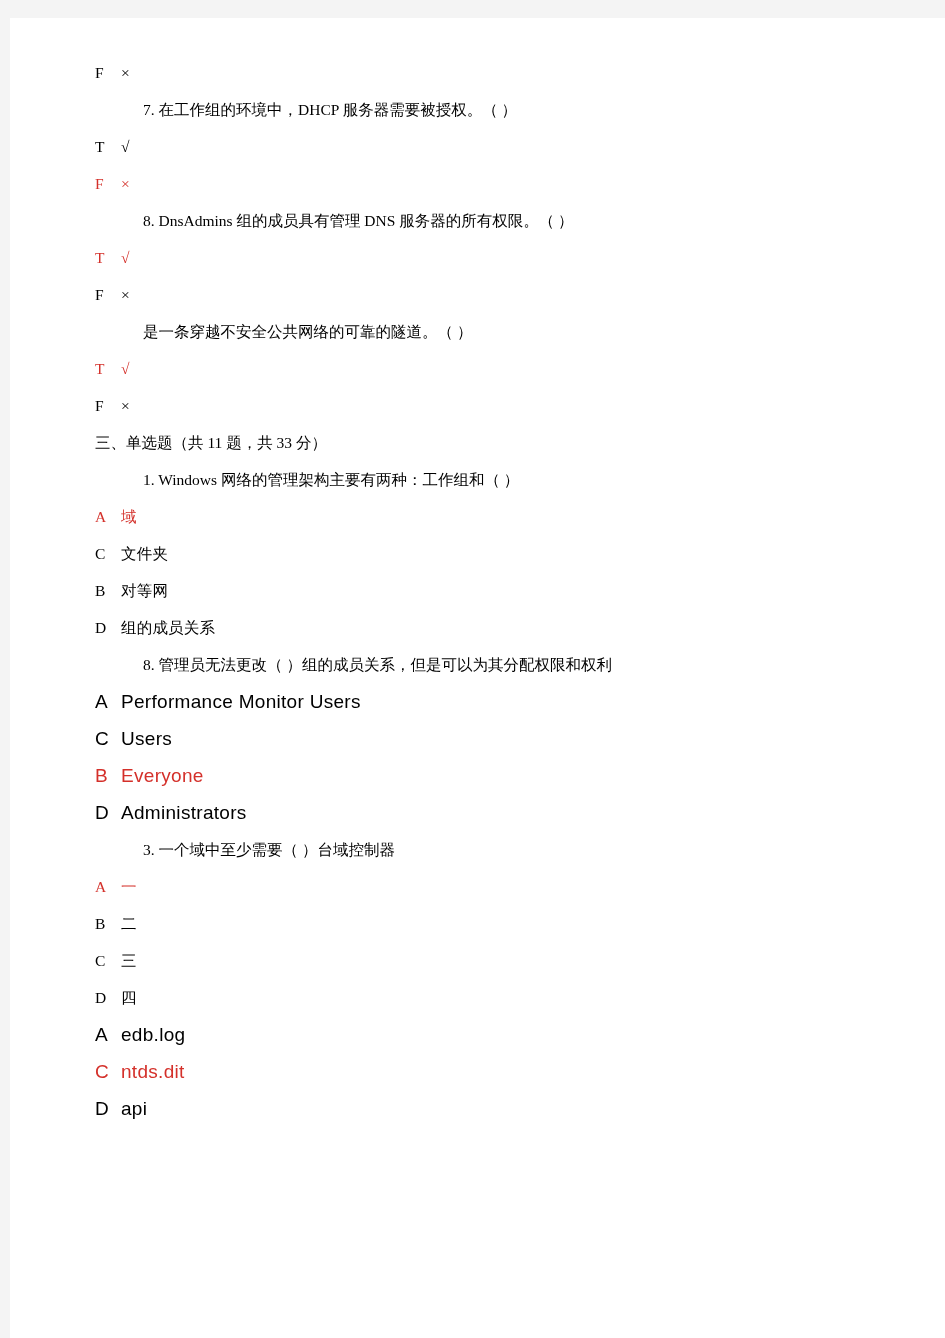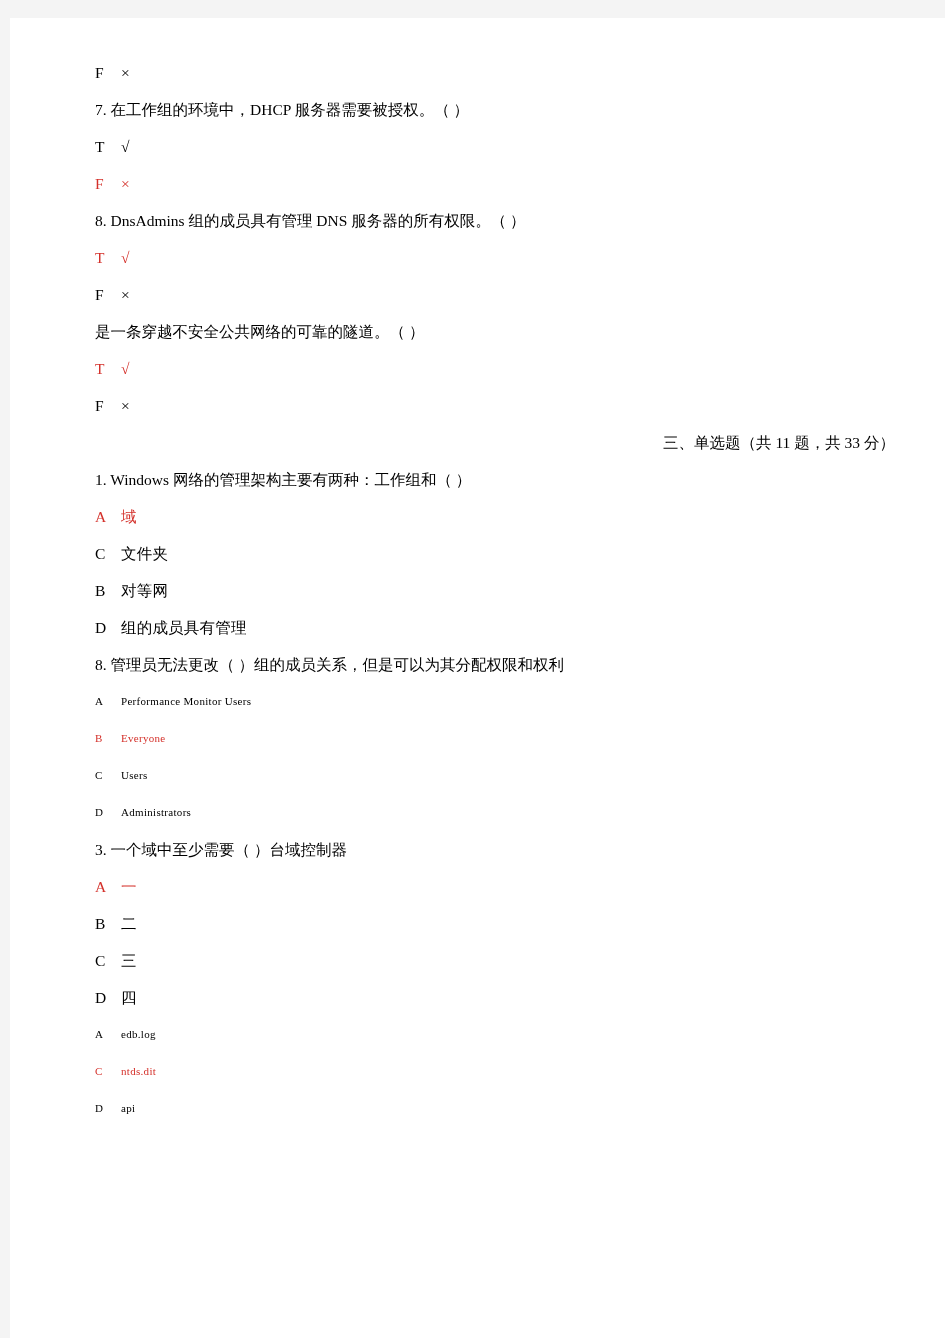--- a/index.html
+++ b/index.html
@@ -45,22 +45,22 @@
     white-space: pre;
     letter-spacing: 0.2px;
   }
   
   .cjk {
     font-family: "Liberation Serif", "DejaVu Serif", serif;
     font-size: 15.5px;
   }
   
   .mono {
-    font-family: Liberation Serif, serif;
-    font-size: 11px;
+    font-family: Liberation Sans, sans-serif;
+    font-size: 19px;
     letter-spacing: 0.3px;
   }
   .red {
     color: #d4302a;
   }
   .black {
     color: #000000;
   }
   .tf-mark {
     display: inline-block;
@@ -68,30 +68,30 @@
   }
   .opt-letter {
     display: inline-block;
     width: 26px;
   }
   .section-head {
     font-size: 15.5px;
     line-height: 37px;
     height: 37px;
     color: #000000;
-    text-align: right;
   }
   .qline {
     font-size: 15.5px;
     line-height: 37px;
     height: 37px;
   }
   .qwrap {
     font-size: 15.5px;
     line-height: 37px;
+    margin-left: 48px;
   }
 </style>
 </head>
 <body>
 
 <div class="page-surround">
   <div class="page">
     <div class="content" id="content-root">
         <div class="line cjk black"><span class="tf-mark">F</span><span>×</span></div>
         <div class="qwrap cjk black">
@@ -109,27 +109,27 @@
         </div>
         <div class="line cjk red"><span class="tf-mark">T</span><span>√</span></div>
         <div class="line cjk black"><span class="tf-mark">F</span><span>×</span></div>
         <div class="section-head cjk black">三、单选题（共 11 题，共 33 分）</div>
         <div class="qwrap cjk black">
           <div class="qline">1. Windows 网络的管理架构主要有两种：工作组和（ ）</div>
         </div>
         <div class="line cjk red"><span class="opt-letter">A</span><span>域</span></div>
         <div class="line cjk black"><span class="opt-letter">C</span><span>文件夹</span></div>
         <div class="line cjk black"><span class="opt-letter">B</span><span>对等网</span></div>
-        <div class="line cjk black"><span class="opt-letter">D</span><span>组的成员具有管理</span></div>
+        <div class="line cjk black"><span class="opt-letter">D</span><span>组的成员关系</span></div>
         <div class="qwrap cjk black">
           <div class="qline">8. 管理员无法更改（ ）组的成员关系，但是可以为其分配权限和权利</div>
         </div>
         <div class="line mono black"><span class="opt-letter">A</span><span>Performance Monitor Users</span></div>
+        <div class="line mono black"><span class="opt-letter">C</span><span>Users</span></div>
         <div class="line mono red"><span class="opt-letter">B</span><span>Everyone</span></div>
-        <div class="line mono black"><span class="opt-letter">C</span><span>Users</span></div>
         <div class="line mono black"><span class="opt-letter">D</span><span>Administrators</span></div>
         <div class="qwrap cjk black">
           <div class="qline">3. 一个域中至少需要（ ）台域控制器</div>
         </div>
         <div class="line cjk red"><span class="opt-letter">A</span><span>一</span></div>
         <div class="line cjk black"><span class="opt-letter">B</span><span>二</span></div>
         <div class="line cjk black"><span class="opt-letter">C</span><span>三</span></div>
         <div class="line cjk black"><span class="opt-letter">D</span><span>四</span></div>
         <div class="line mono black"><span class="opt-letter">A</span><span>edb.log</span></div>
         <div class="line mono red"><span class="opt-letter">C</span><span>ntds.dit</span></div>

